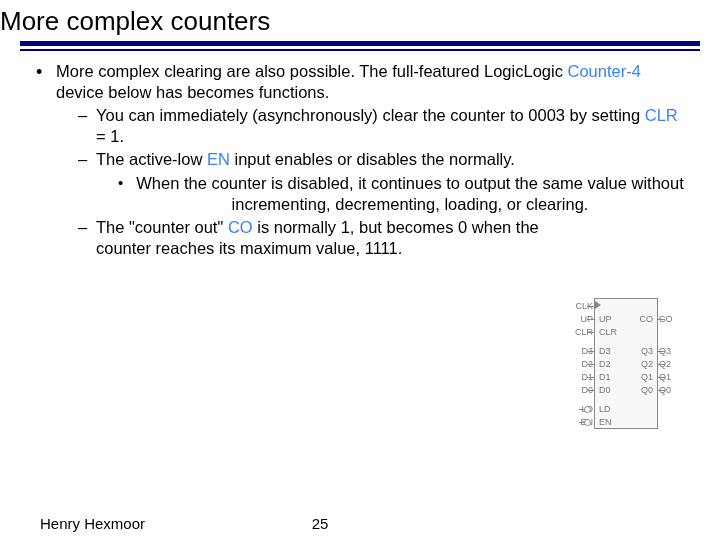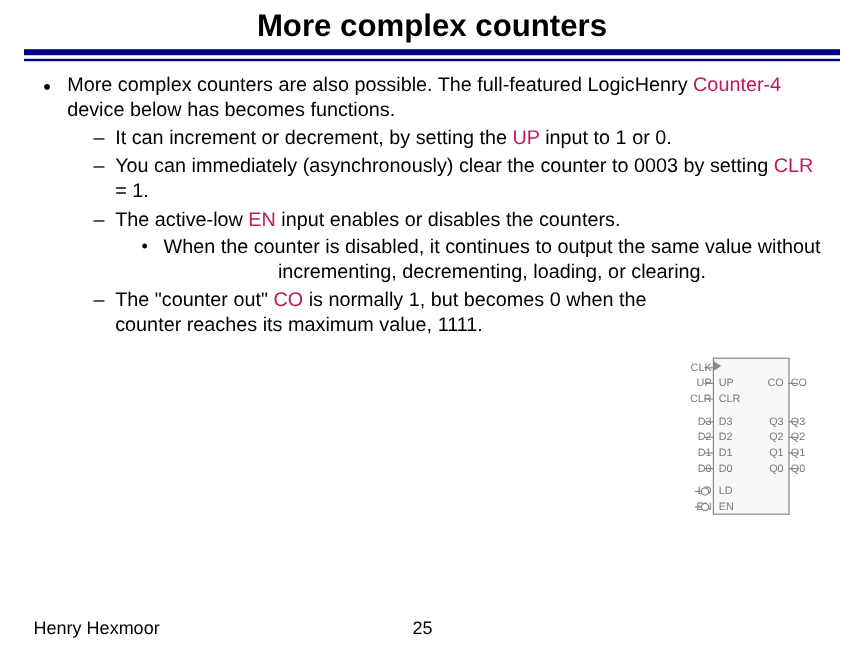--- a/index.html
+++ b/index.html
@@ -12,23 +12,23 @@
     color: #000;
     overflow: hidden;
   }
   .slide {
     position: relative;
     width: 720px;
     height: 540px;
     box-sizing: border-box;
   }
   .title {
-    text-align: center;
+    text-align: left;
     font-size: 26px;
-    font-weight: bold;
+    font-weight: normal;
     margin-top: 6px;
     margin-bottom: 4px;
   }
   .rule-thick {
     margin: 0 20px;
     height: 5px;
     background: #000080;
   }
   .rule-thin {
     margin: 3px 20px 0 20px;
@@ -82,21 +82,21 @@
     position: relative;
     padding-left: 18px;
   }
   ul.subsub > li::before {
     content: "•";
     position: absolute;
     left: 0;
     top: 0;
     font-size: 15px;
   }
-  .link { color: #be185d; }
+  .link { color: #3b82f6; }
   .subscript {
     font-size: 0.7em;
     vertical-align: sub;
     line-height: 0;
   }
   .chip {
     position: absolute;
     right: 40px;
     top: 292px;
     width: 108px;
@@ -171,56 +171,52 @@
     left: 0;
     top: 2px;
     width: 0;
     height: 0;
     border-top: 4px solid transparent;
     border-bottom: 4px solid transparent;
     border-left: 6px solid #888;
   }
   .footer-left {
     position: absolute;
-    left: 28px;
+    left: 40px;
     bottom: 14px;
     font-size: 15px;
   }
   .footer-center {
     position: absolute;
     left: 0;
     width: 640px;
     bottom: 14px;
     text-align: center;
     font-size: 15px;
-    padding-left: 32px;
   }
   .inline-sub-wrap { white-space: nowrap; }
 </style>
 </head>
 <body>
 
 <div class="slide">
   <div class="title">More complex counters</div>
   <div class="rule-thick"></div>
   <div class="rule-thin"></div>
 
   <div class="body">
     <ul class="top">
       <li>
-        <span>More complex counters are also possible. The full-featured Logic</span><span>Henry </span><span class="link">Counter-4</span><span> device below has becomes functions.</span>
+        <span>More complex clearing are also possible. The full-featured Logic</span><span>Logic </span><span class="link">Counter-4</span><span> device below has becomes functions.</span>
         <ul class="sub">
-          <li>
-            <span>It can increment or decrement, by setting the </span><span class="link">UP</span><span> input to 1 or 0.</span>
-          </li>
           <li>
             <span>You can immediately (asynchronously) clear the counter to 0003 by setting </span><span class="link">CLR</span><span> = 1.</span>
           </li>
           <li>
-            <span>The active-low </span><span class="link">EN</span><span> input enables or disables the counters.</span>
+            <span>The active-low </span><span class="link">EN</span><span> input enables or disables the normally.</span>
             <ul class="subsub">
               <li>
                 <span>When the counter is disabled, it continues to output the same value without incrementing, decrementing, loading, or clearing.</span>
               </li>
             </ul>
           </li>
           <li style="padding-right:130px;">
             <span>The "counter out" </span><span class="link">CO</span><span> is normally 1, but becomes 0 when the counter reaches its maximum value, 1111.</span>
           </li>
         </ul>

